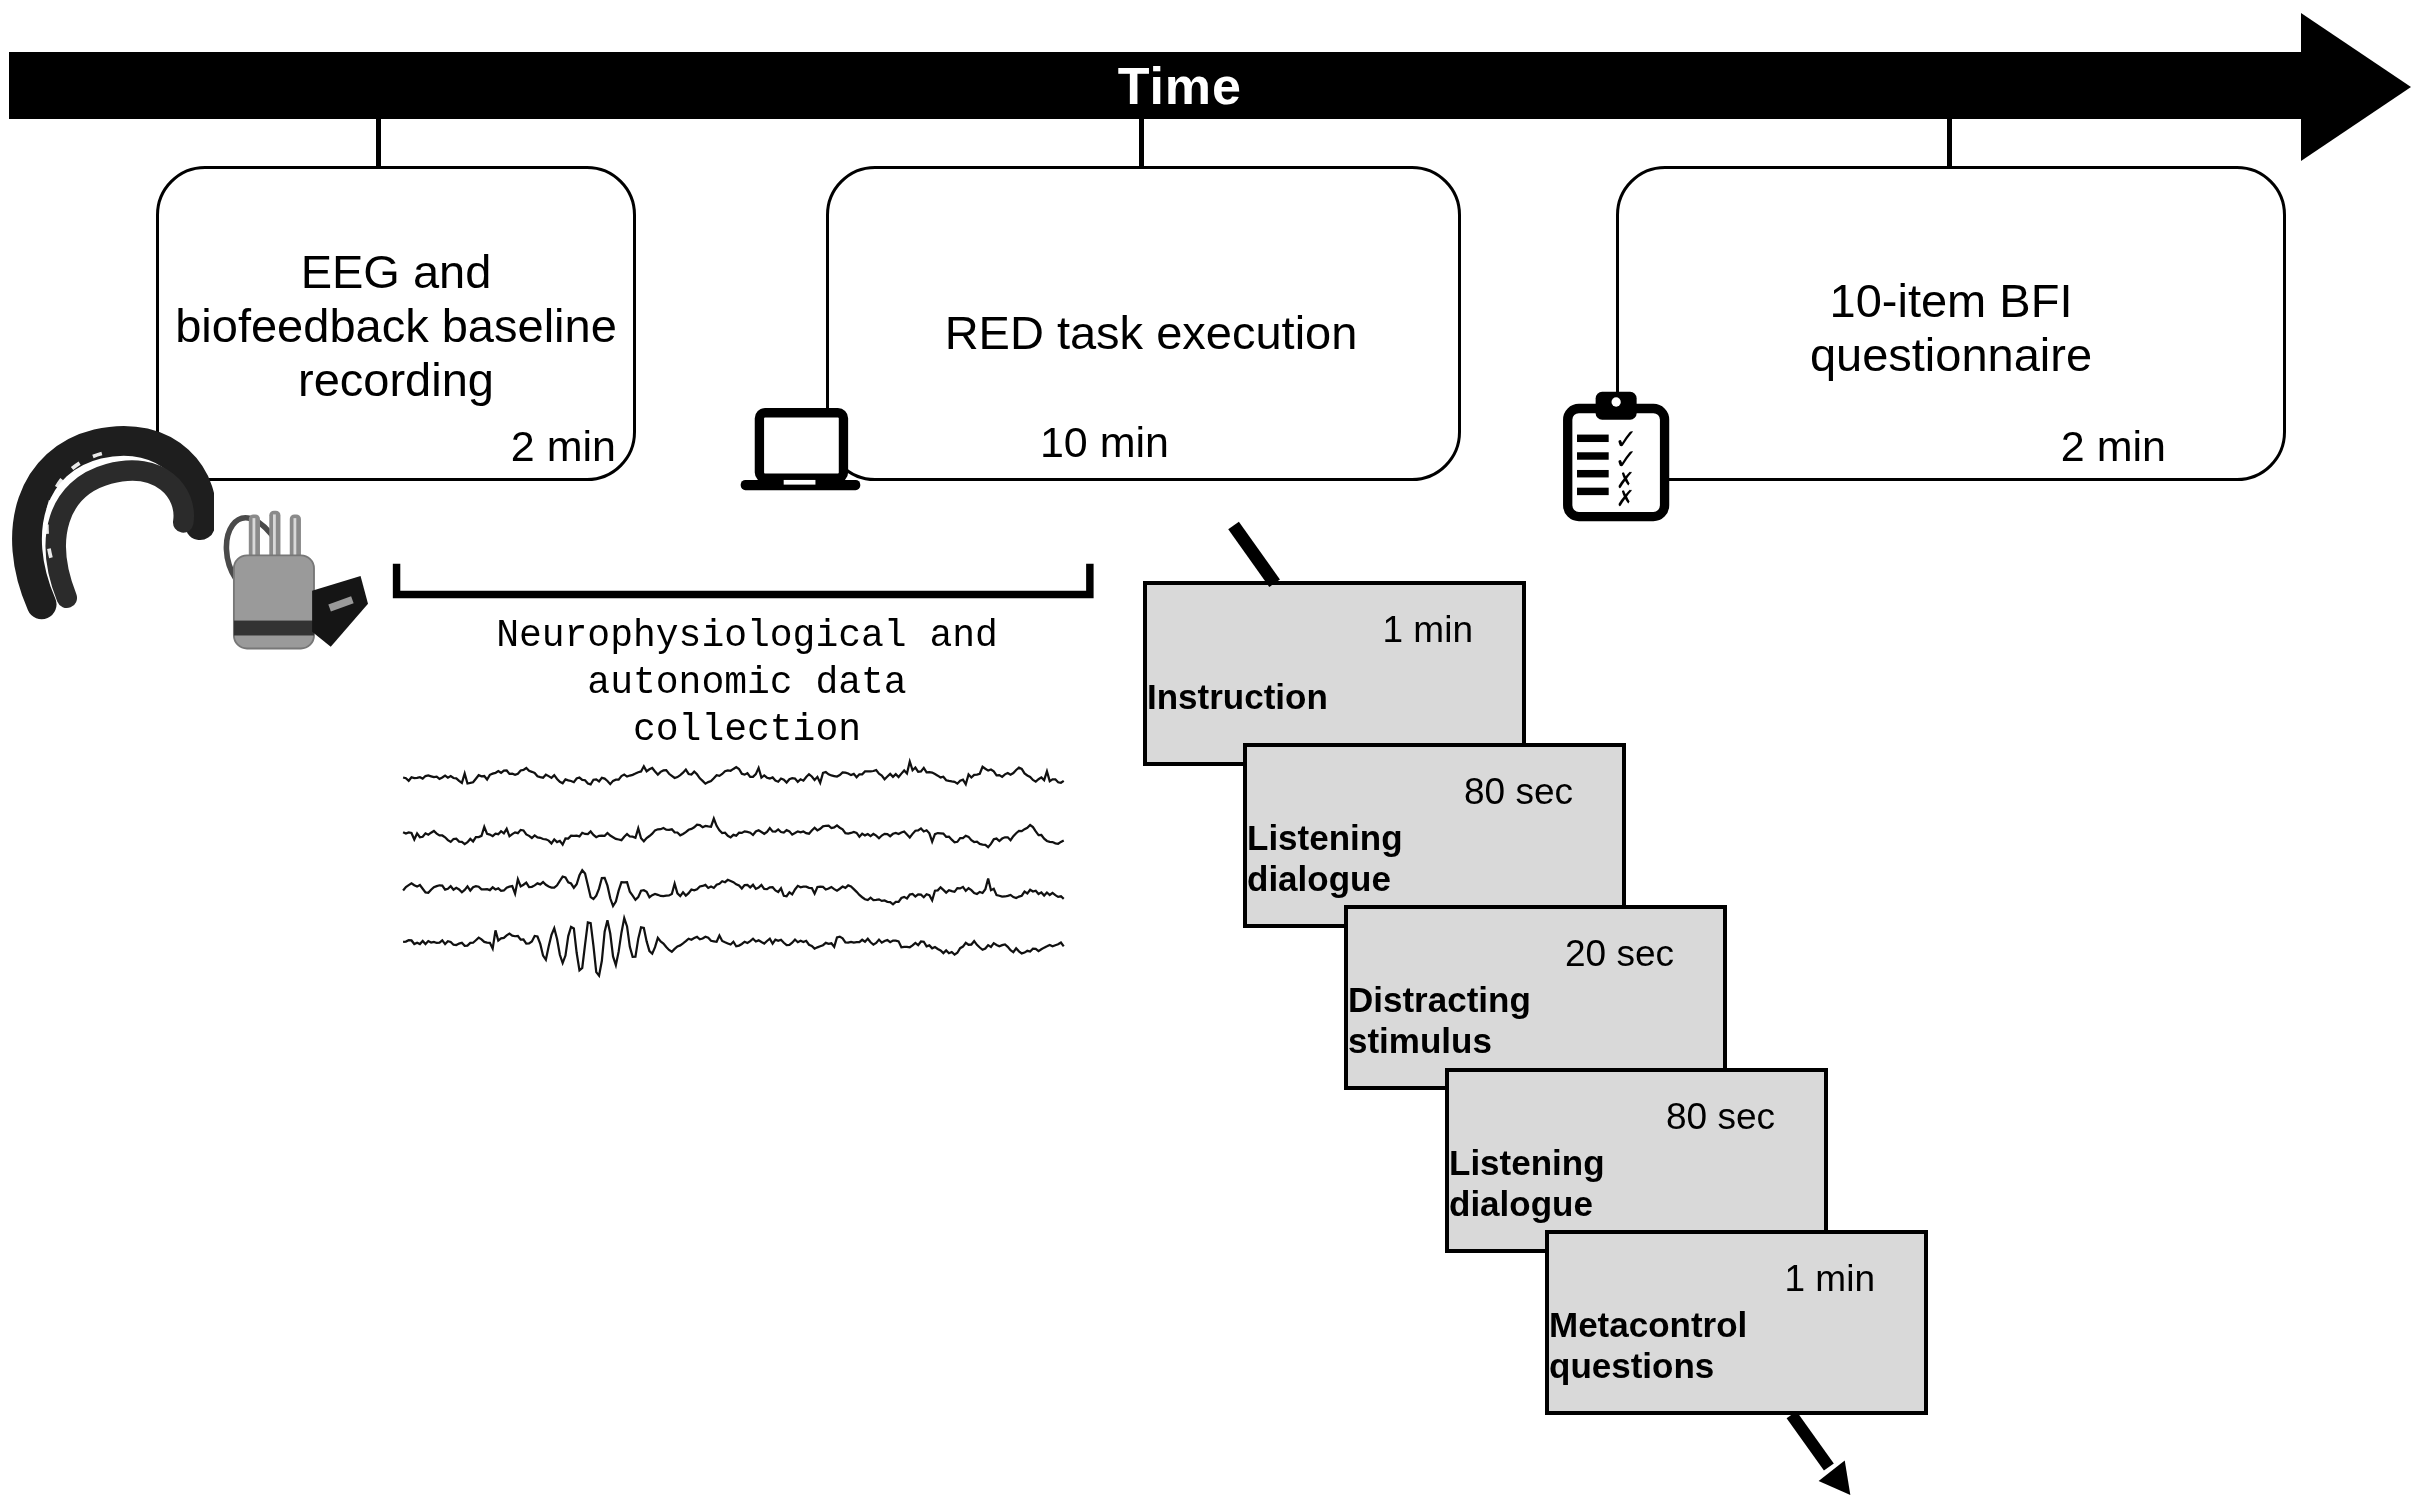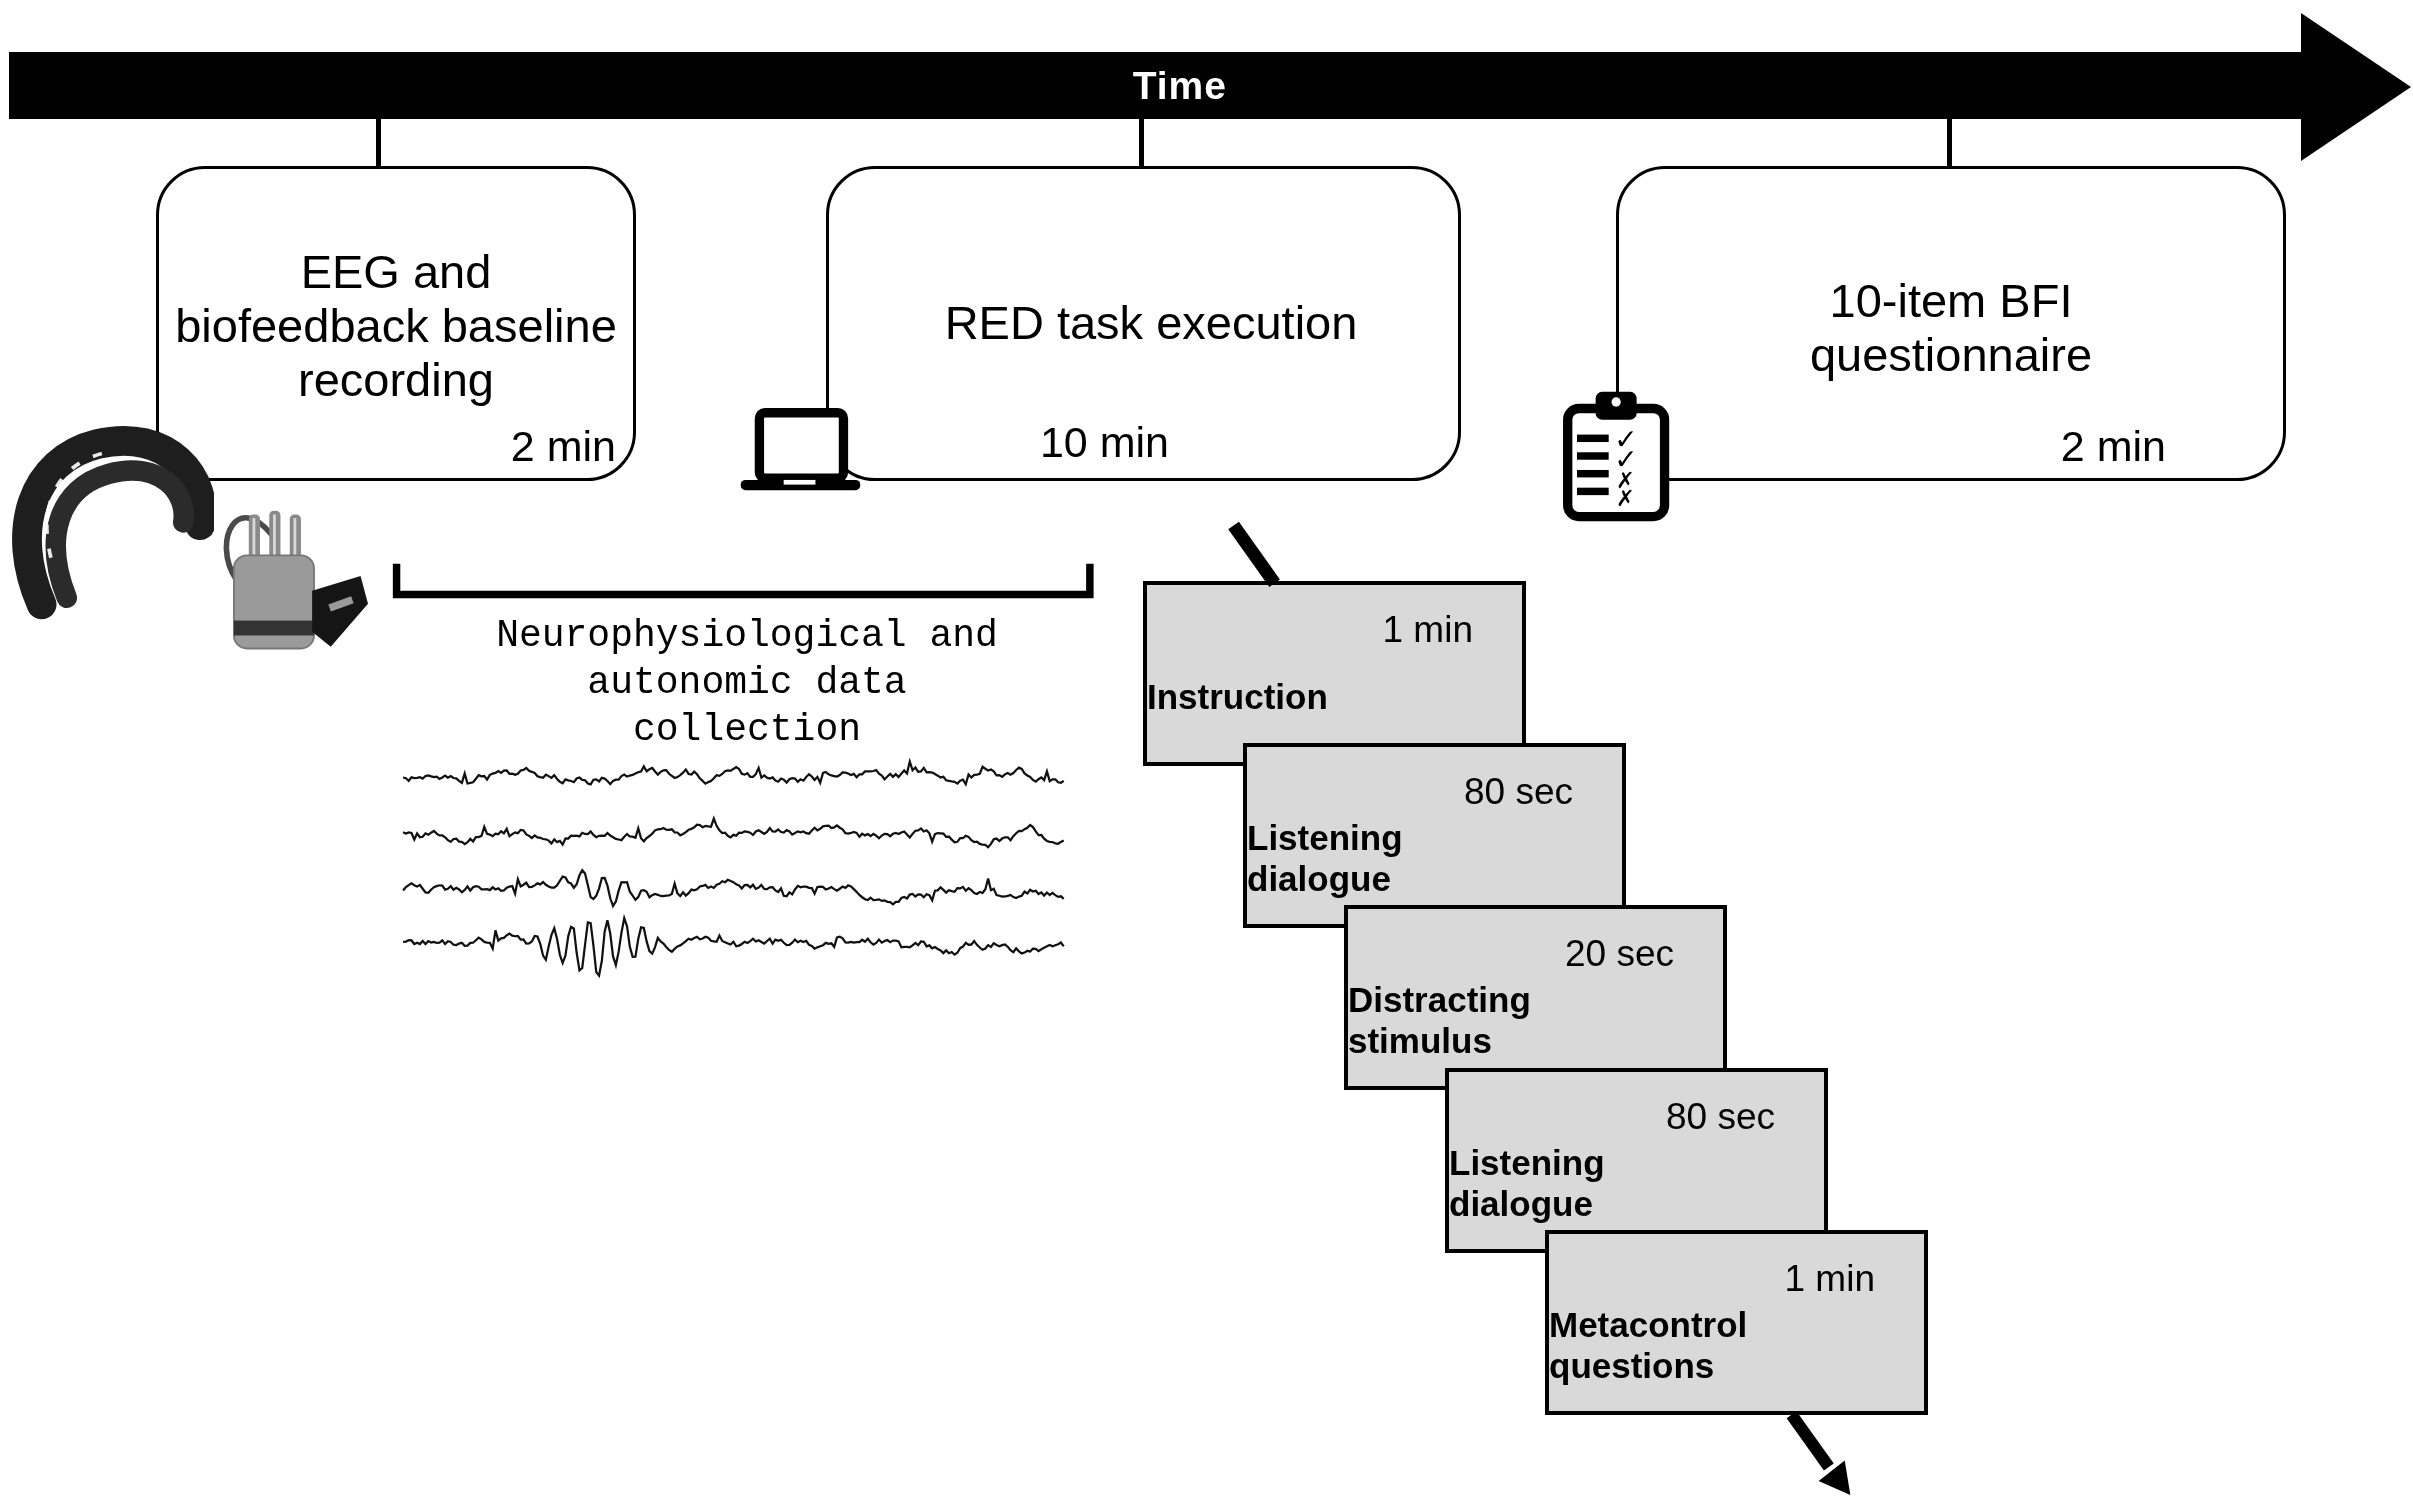--- a/index.html
+++ b/index.html
@@ -6,39 +6,39 @@
   #canvas{
     position:relative;width:2413px;height:1511px;background:#fff;overflow:hidden;
     font-family:"Liberation Sans","DejaVu Sans",sans-serif;color:#000;
   }
   .abs{position:absolute;}
   
   #time-bar{
     left:9.3px;top:52px;width:2294px;height:67px;background:#000;
     display:flex;align-items:center;justify-content:center;
   }
-  #time-label{color:#fff;font-size:39px;font-weight:bold;letter-spacing:0.9px;padding-left:47px;}
+  #time-label{color:#fff;font-size:52px;font-weight:bold;letter-spacing:0.9px;padding-left:47px;}
   #time-arrowhead{
     left:2301px;top:13px;width:0;height:0;
     border-top:74px solid transparent;border-bottom:74px solid transparent;
     border-left:110px solid #000;
   }
   .tick{width:4.7px;background:#000;top:118px;height:49px;}
   #tick-1{left:376px;} #tick-2{left:1139px;} #tick-3{left:1947px;}
   
   .phase-box{
     box-sizing:border-box;border:3.7px solid #000;border-radius:49px;background:#fff;
     top:166px;height:315px;
   }
   #phase-box-1{left:156px;width:480px;}
   #phase-box-2{left:826px;width:635px;}
   #phase-box-3{left:1616px;width:670px;}
   .phase-title{position:absolute;left:0;right:0;text-align:center;font-size:47px;line-height:54px;}
   #phase-box-1 .phase-title{top:76px;}
-  #phase-box-2 .phase-title{top:127px;padding-left:15px;}
+  #phase-box-2 .phase-title{top:137px;padding-left:15px;}
   #phase-box-3 .phase-title{top:105px;}
   .phase-duration{font-size:43px;line-height:49px;text-align:right;width:215px;}
   #phase-duration-1{left:401px;top:422px;}
   #phase-duration-2{left:954px;top:418px;}
   #phase-duration-3{left:1951px;top:422px;}
   
   #bracket-label{left:467px;top:612px;width:560px;text-align:center;font-size:38px;line-height:47px;font-family:Liberation Mono, monospace;}
   
   .step-box{
     box-sizing:border-box;width:383px;height:185px;background:#d9d9d9;border:4.7px solid #000;padding-left:24px;

